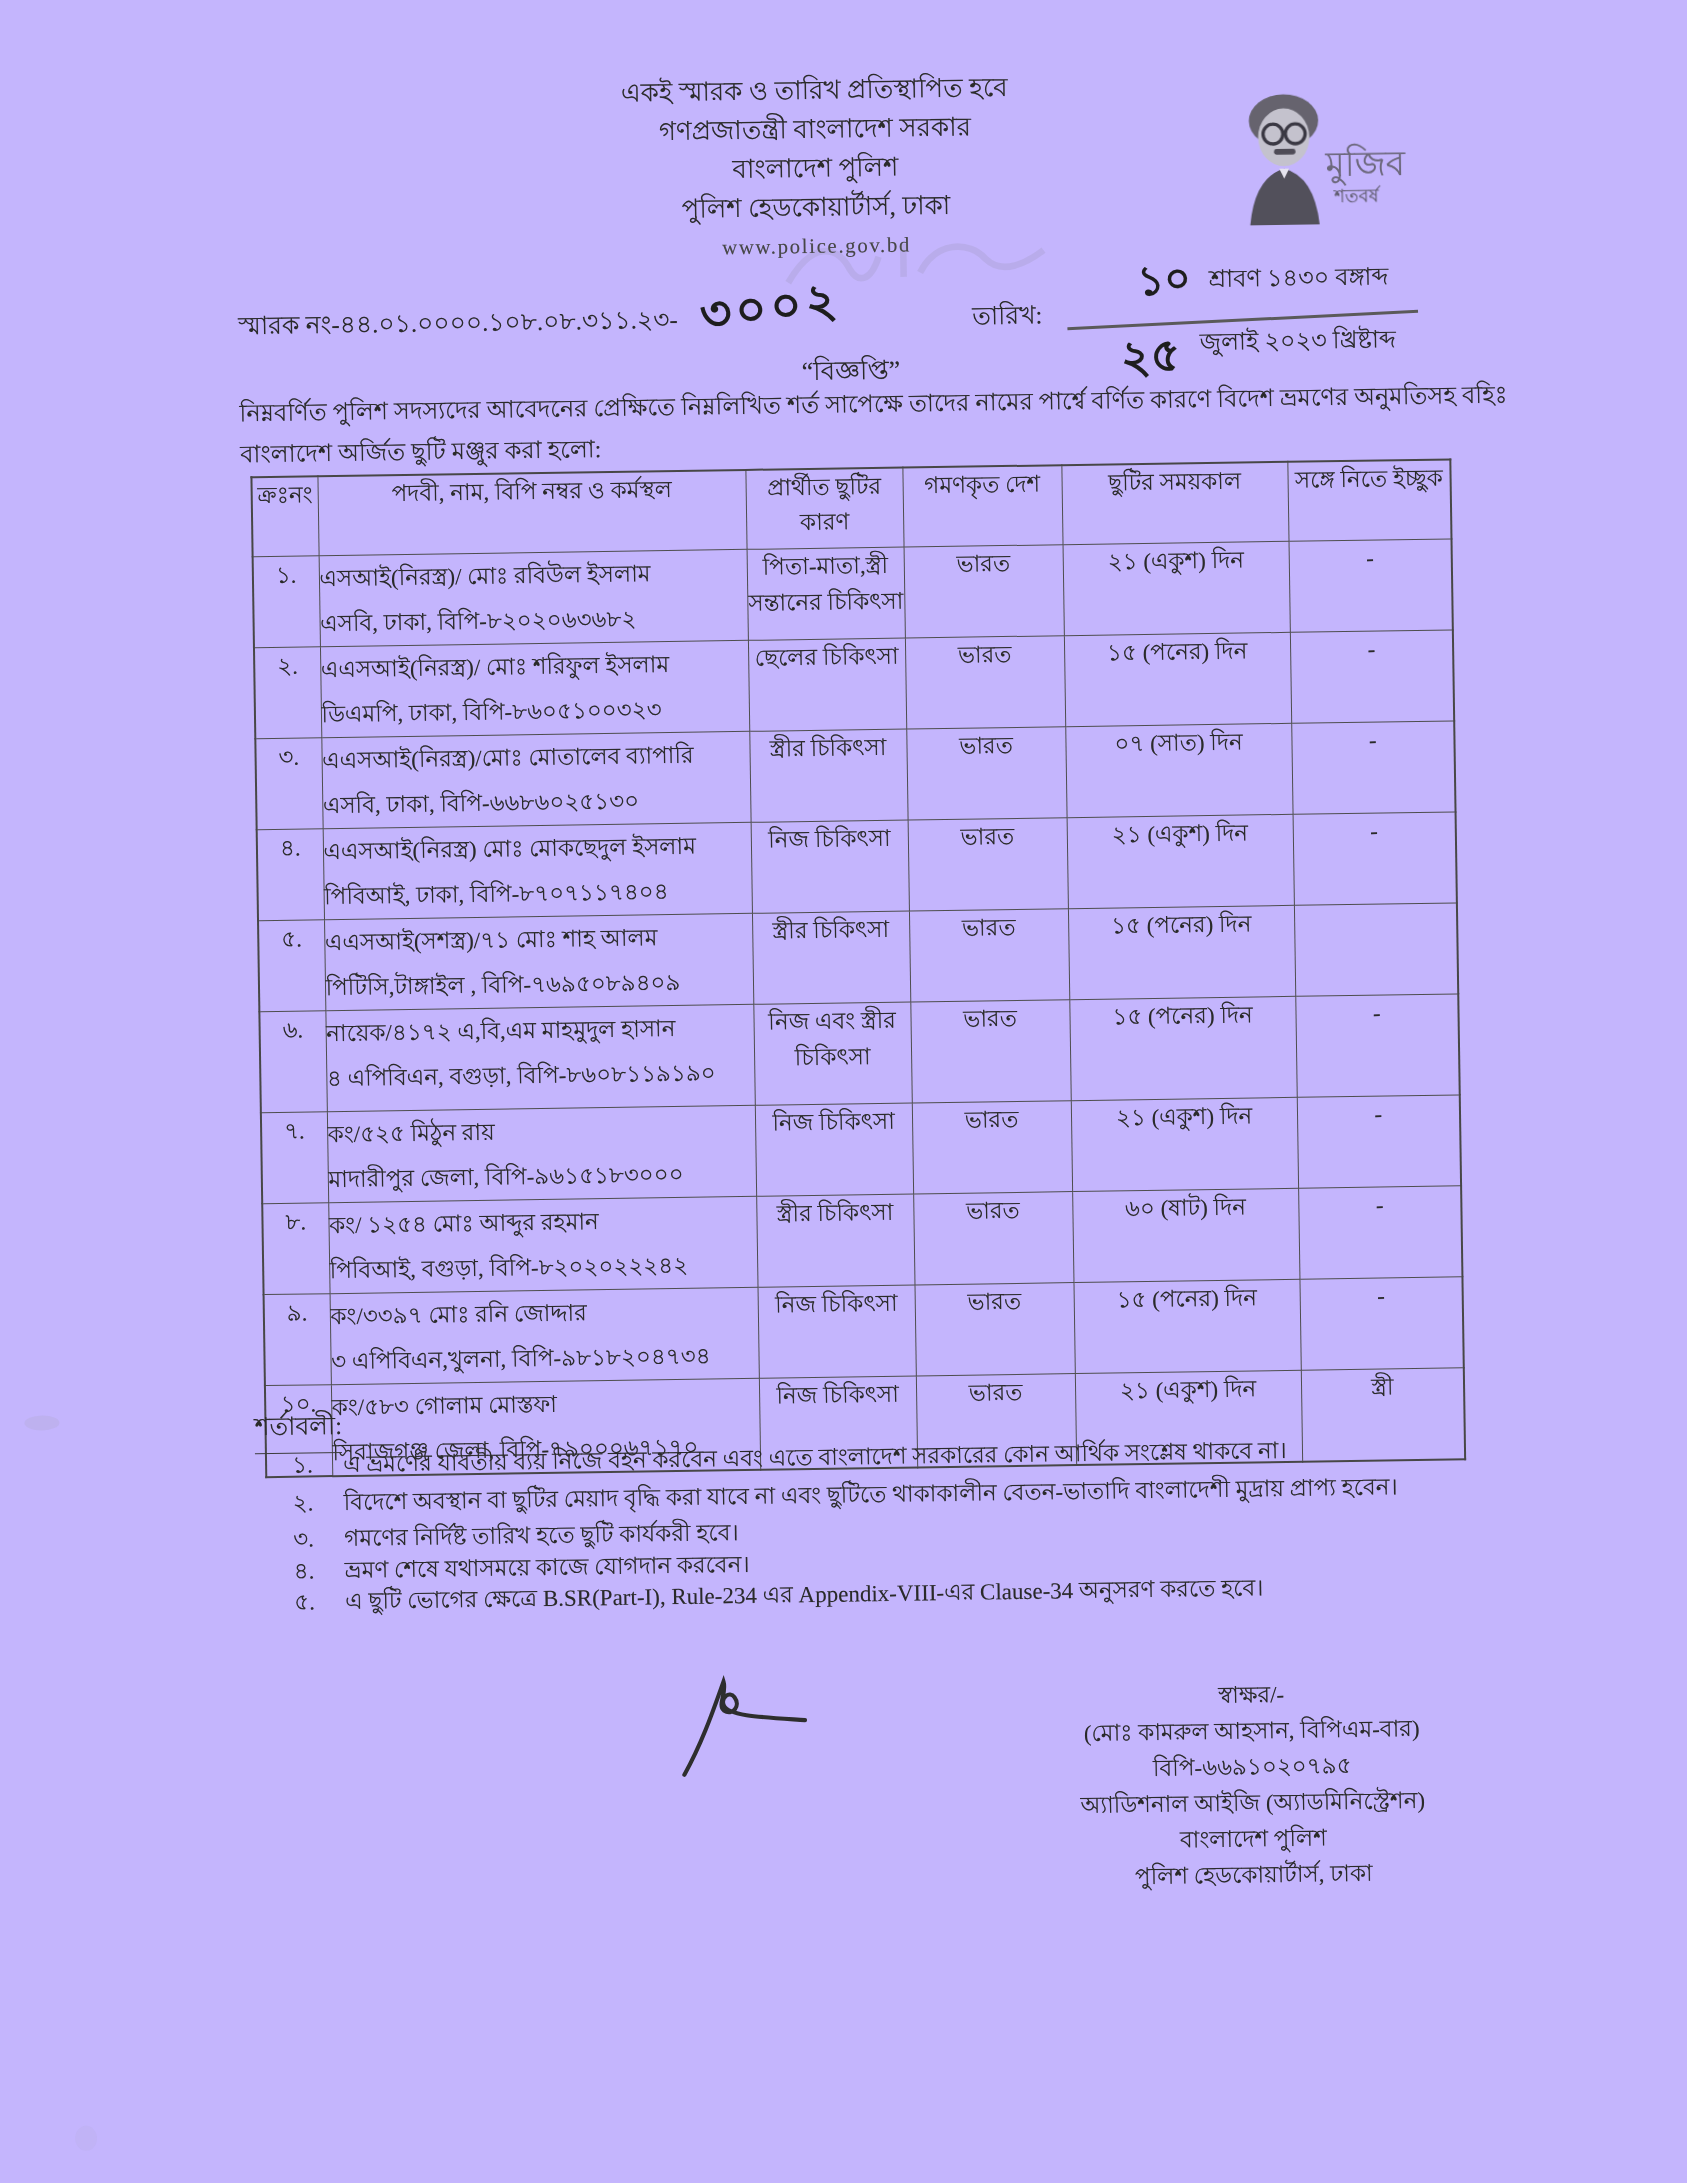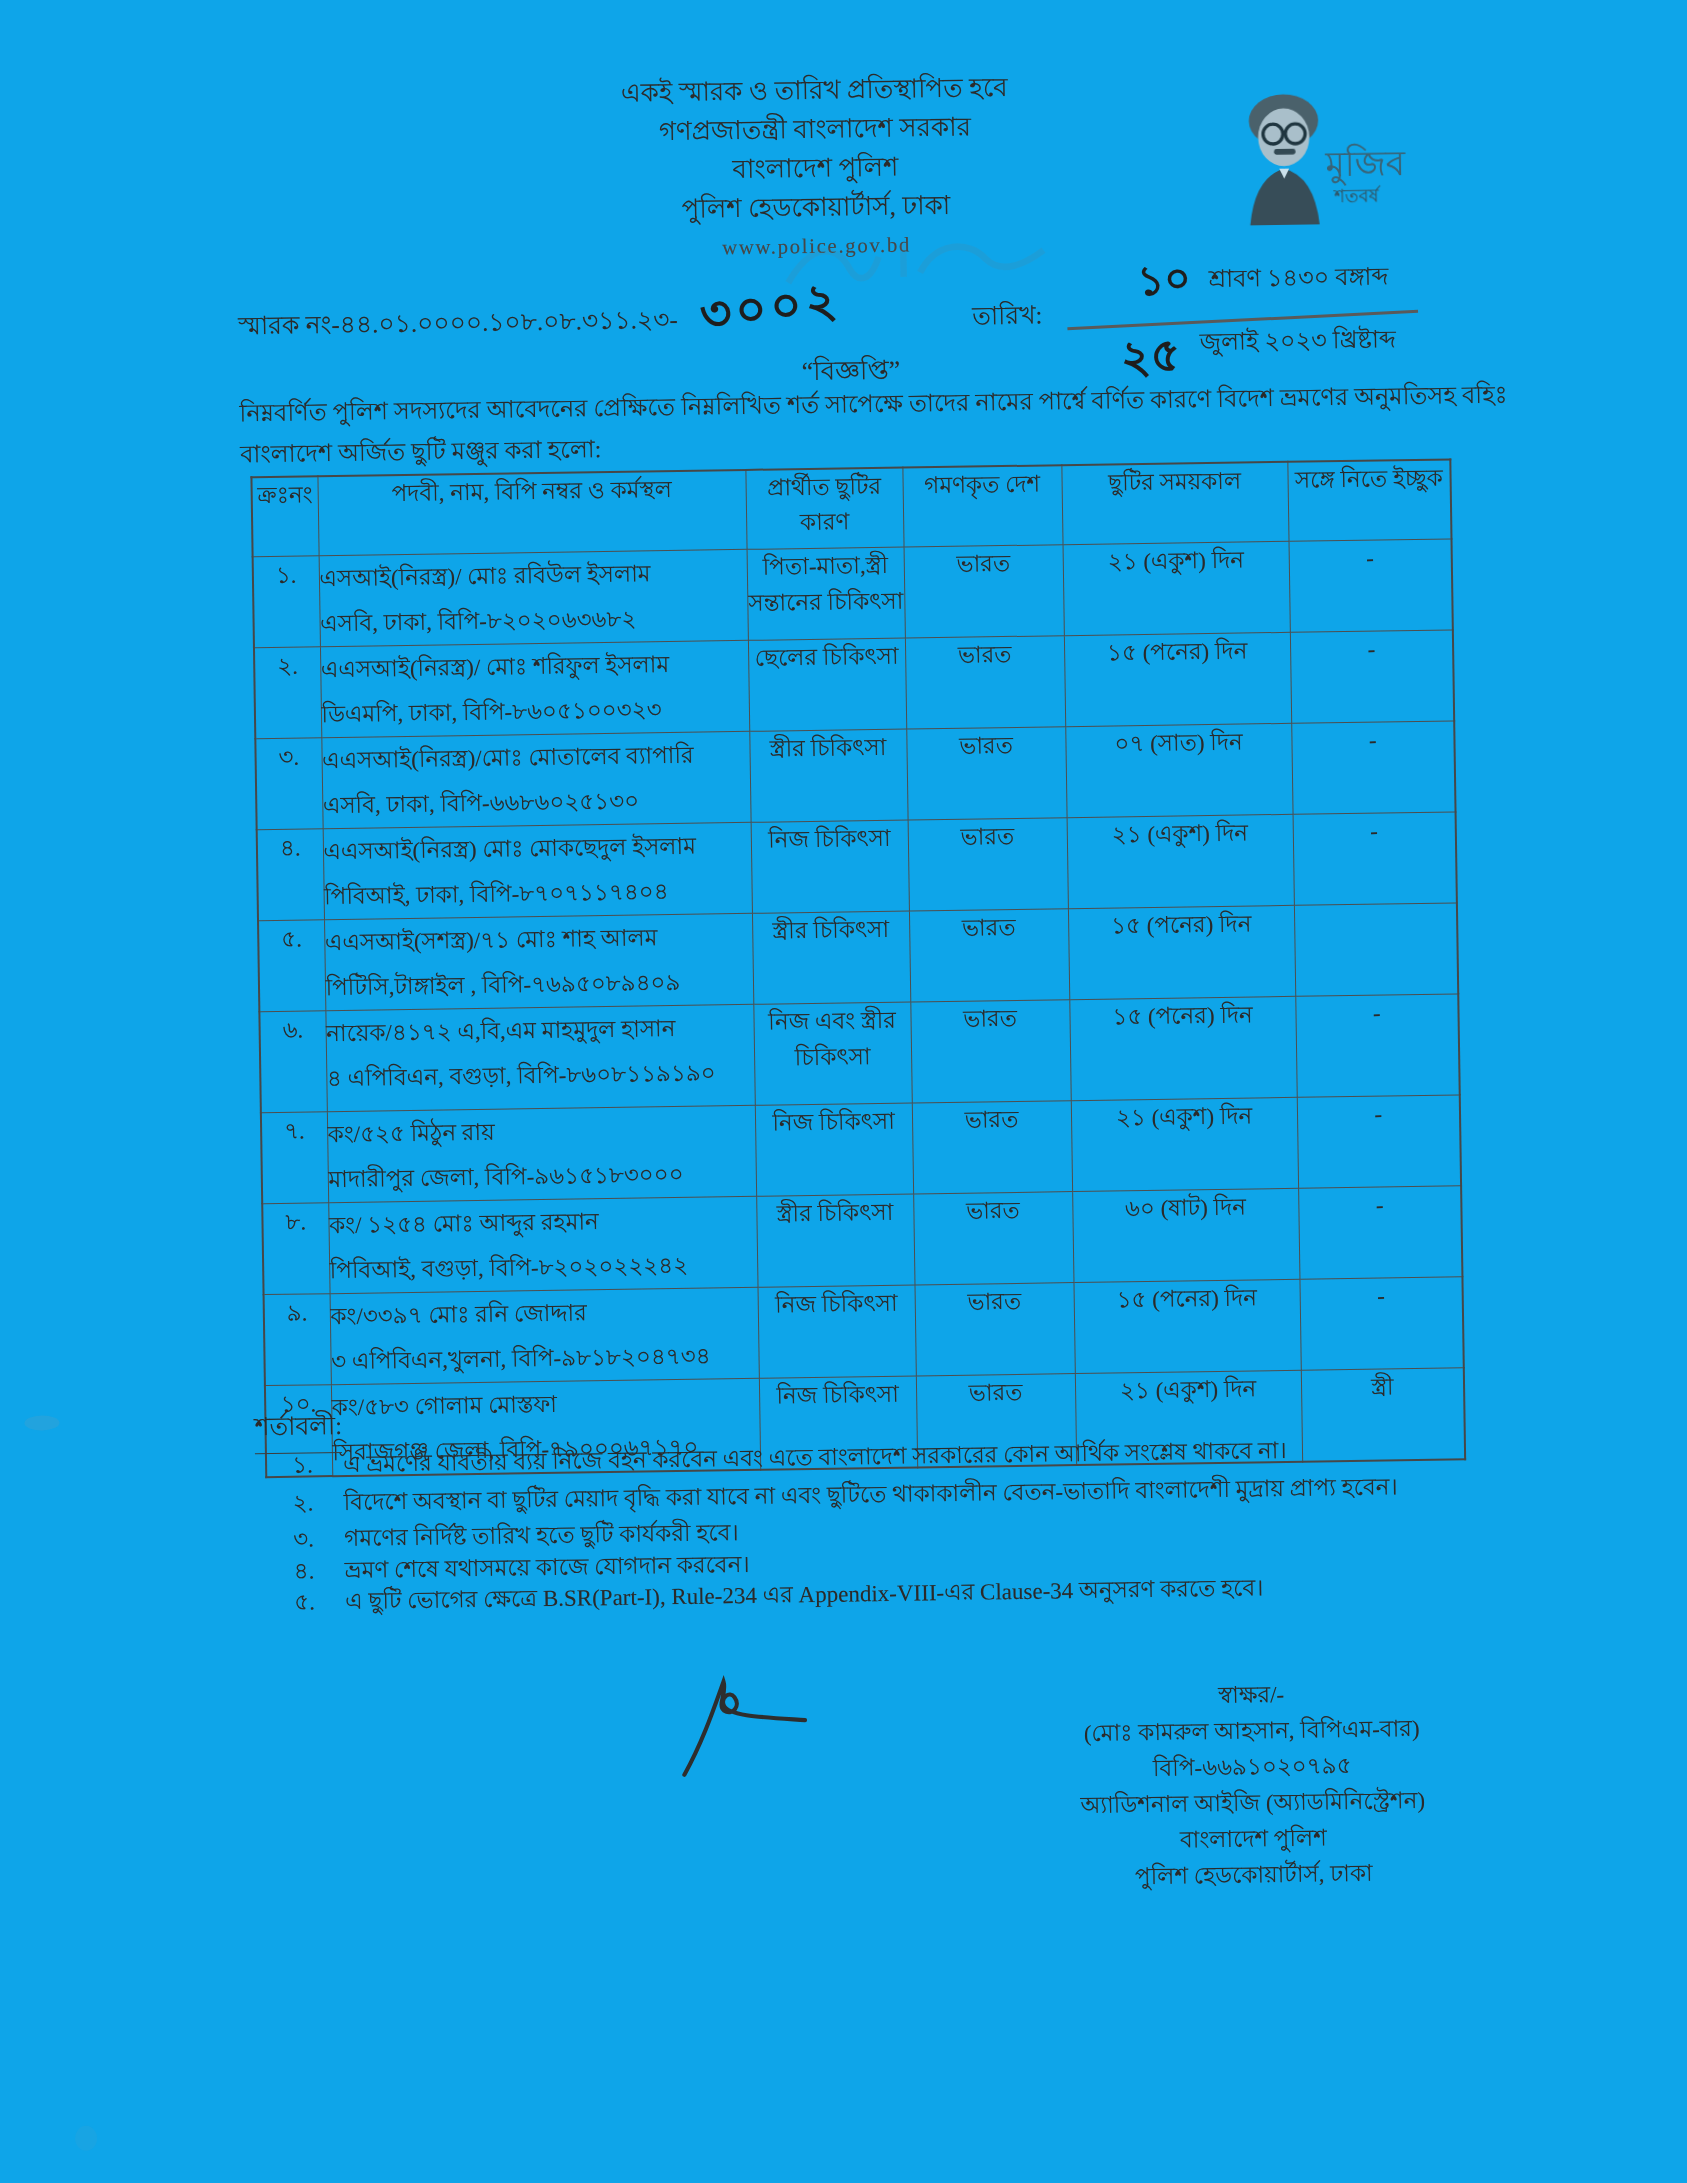--- a/index.html
+++ b/index.html
@@ -1,20 +1,20 @@
 <!DOCTYPE html>
 <html style="font-size:13.2px"><head>
 <meta charset="utf-8">
 <style>
   html,body{margin:0;padding:0;}
   body{
     width:1687px;height:2183px;position:relative;background:#fdfdfc;
     font-family:"Liberation Serif","DejaVu Serif",serif;color:#2a2a2a;
   }
-  .sheet{position:absolute;inset:0;overflow:hidden;background:#0ea5e9;}
+  .sheet{position:absolute;inset:0;overflow:hidden;background:#c4b5fd;}
   .content{
     position:absolute;inset:0;
     transform:rotate(-0.85deg);transform-origin:48% 45%;
     text-shadow:0.2px 0.2px 0.5px rgba(70,70,70,.35);
   }
   .abs{position:absolute;}
   .nowrap{white-space:nowrap;}
 
   .header-block{left:447px;top:71px;width:761px;text-align:center;
     font-size:26px;line-height:39px;color:#2b2b2b;}

